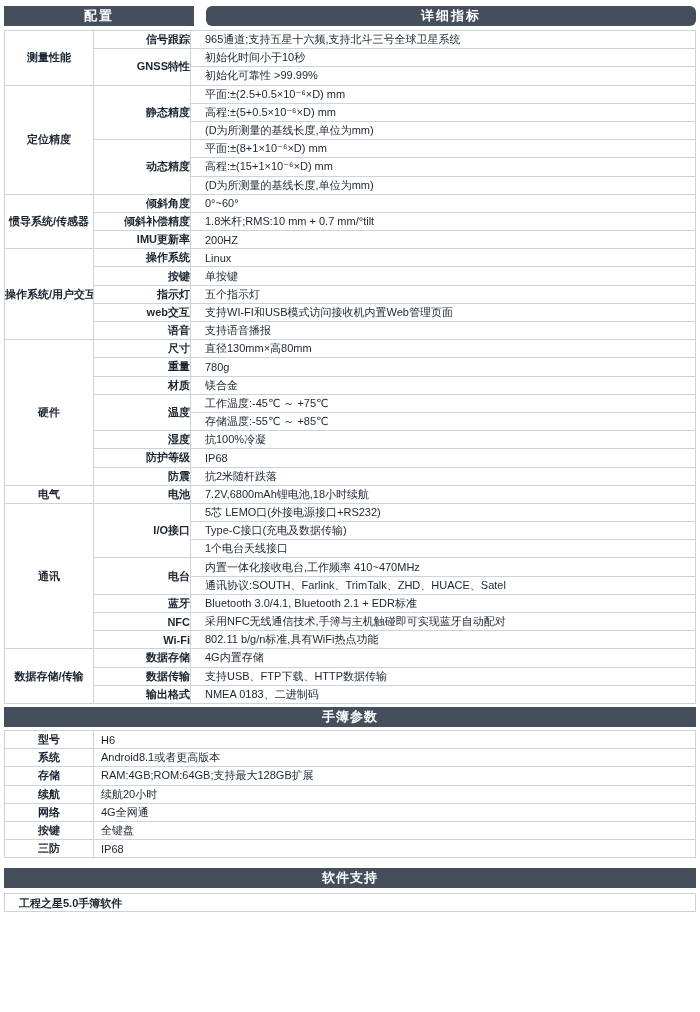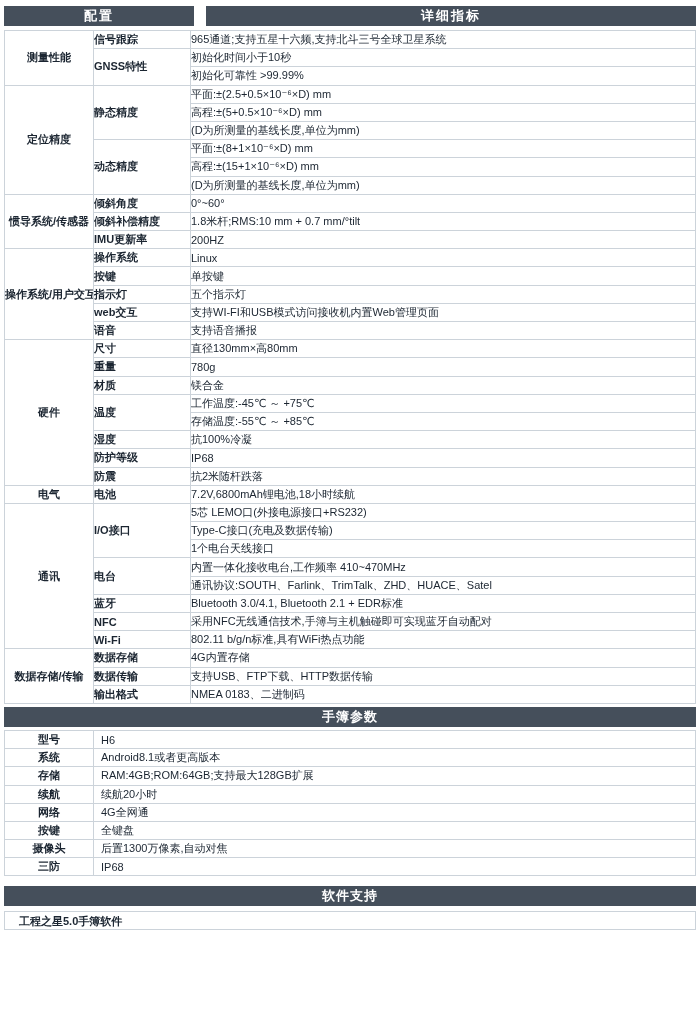--- a/index.html
+++ b/index.html
@@ -24,39 +24,39 @@
     color:var(--header-text);
     font-weight:bold;
     font-size:13px;
     height:20px;
     line-height:20px;
     text-align:center;
     letter-spacing:2px;
   }
   .hdr-row{display:flex;gap:12px;margin-bottom:4px;}
   .hdr-left{width:190px;}
-  .hdr-right{flex:1;}
+  .hdr-right{flex:1;border-radius:6px;}
 
   table{
     border-collapse:collapse;
     width:100%;
     table-layout:fixed;
   }
   td{
     border:1px solid var(--border);
     font-size:11px;
     height:18.2px;
     padding:0;
     vertical-align:middle;
     overflow:hidden;
     white-space:nowrap;
   }
   .cat{text-align:center;font-weight:bold;}
-  .sub{text-align:left;font-weight:bold;}
-  .val{text-align:left;}
+  .sub{text-align:right;font-weight:bold;}
+  .val{padding-left:14px;text-align:left;}
   .hb-label{text-align:center;font-weight:bold;}
   .hb-val{padding-left:7px;text-align:left;}
 
   .section-bar{margin:3px 0 3px 0;letter-spacing:1px;}
   .section-bar-2{margin-top:10px;margin-bottom:5px;}
 
   .software-row{
     border:1px solid var(--border);
     height:19px;
     line-height:19px;
@@ -258,24 +258,20 @@
         </tr>
         <tr>
           <td class="hb-label">网络</td>
           <td class="hb-val">4G全网通</td>
         </tr>
         <tr>
           <td class="hb-label">按键</td>
           <td class="hb-val">全键盘</td>
         </tr>
         <tr>
-          <td class="hb-label">摄像头</td>
-          <td class="hb-val">后置1300万像素,自动对焦</td>
-        </tr>
-        <tr>
           <td class="hb-label">三防</td>
           <td class="hb-val">IP68</td>
         </tr>
       </tbody>
   </table>
 
   <div class="bar section-bar section-bar-2">软件支持</div>
 
   <div class="software-row">工程之星5.0手簿软件</div>
 

